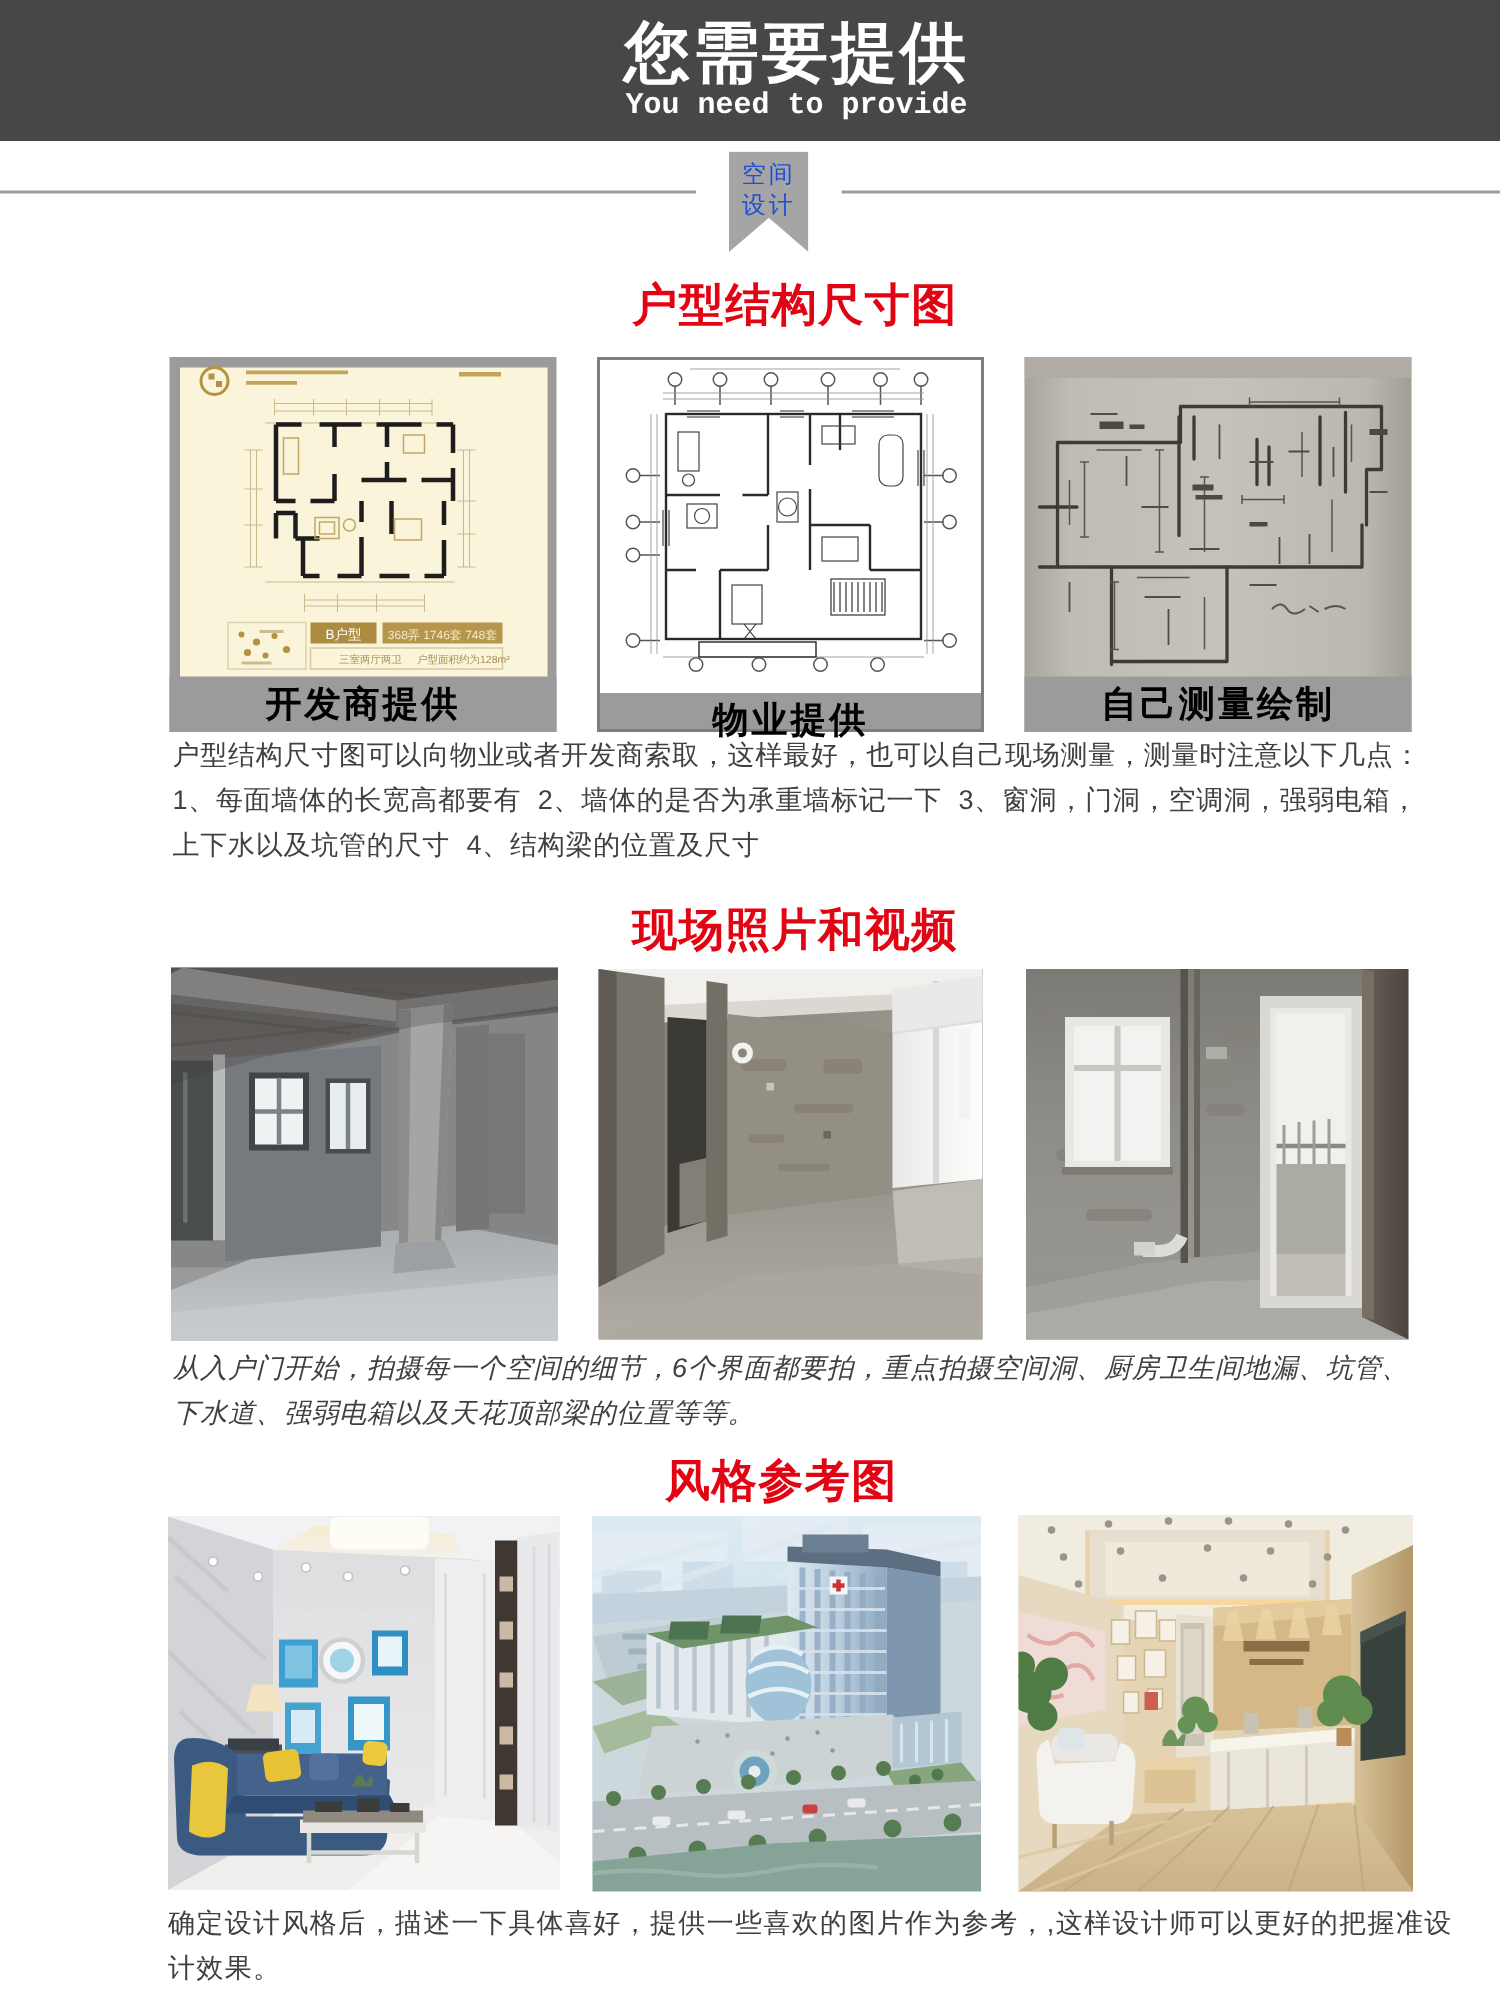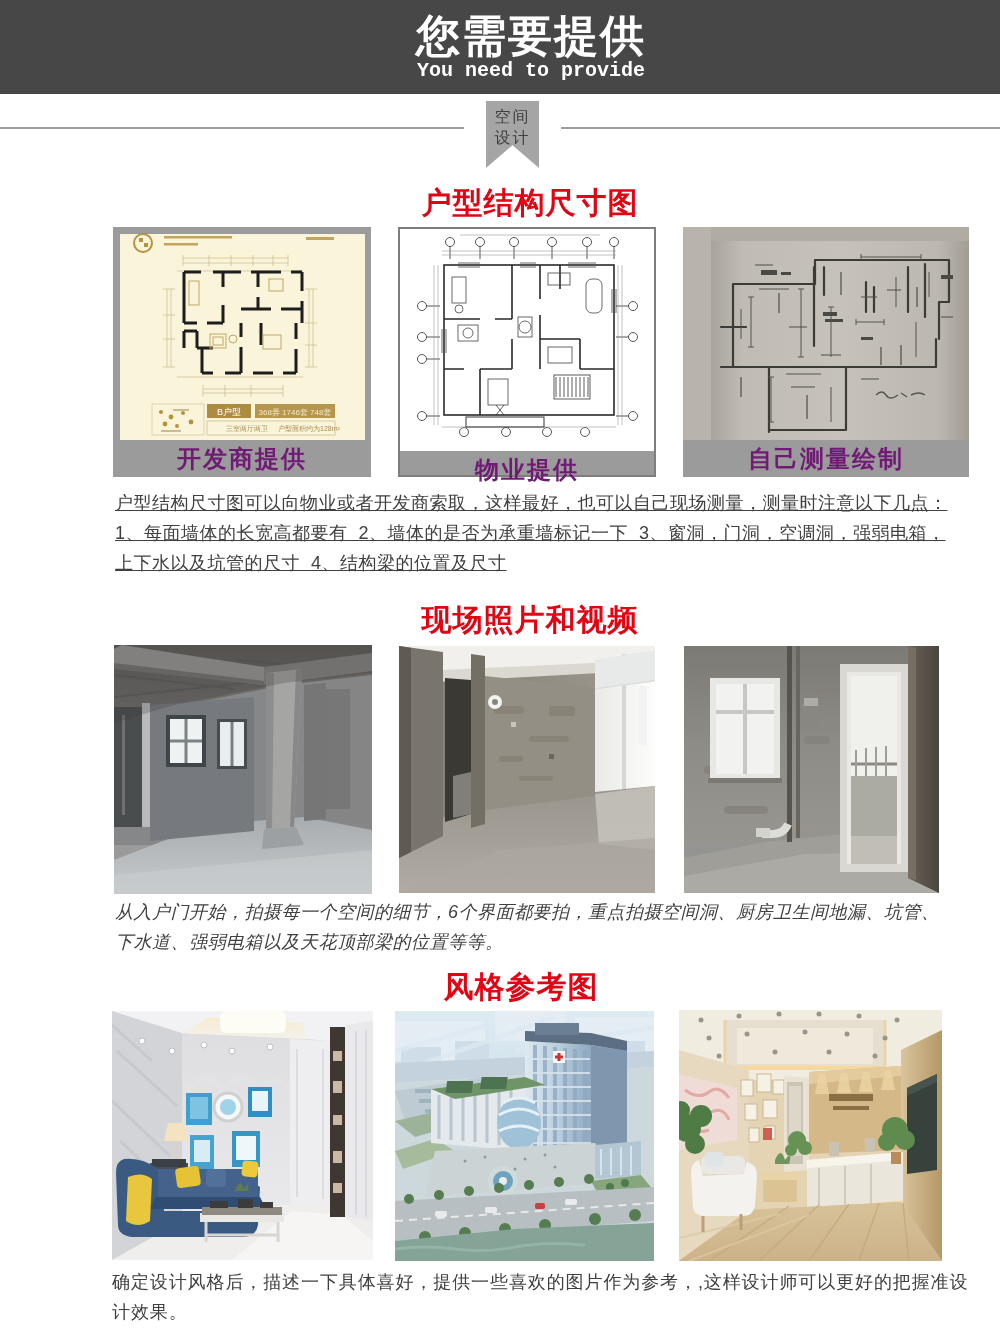--- a/index.html
+++ b/index.html
@@ -1,41 +1,41 @@
 <!DOCTYPE html>
 <html lang="zh"><head>
 <meta charset="utf-8">
 <title>您需要提供</title>
 <style>
   html,body{margin:0;padding:0;background:#fff;}
   body{font-family:"Liberation Sans",sans-serif;}
   #page{position:relative;width:1000px;height:1339px;overflow:hidden;background:#fff;margin:0;}
   .abs{position:absolute;}
   .h-red{position:absolute;width:1000px;left:30px;text-align:center;color:#e30413;font-weight:bold;font-size:30px;letter-spacing:1px;}
-  .cap{position:absolute;left:0;right:0;bottom:0;height:37px;background:#9b9b9b;color:#701a75;font-weight:bold;font-size:24px;text-align:center;line-height:37px;letter-spacing:2px;}
-  .card{position:absolute;width:258px;height:250px;}
+  .cap{position:absolute;left:0;right:0;bottom:0;height:37px;background:#9b9b9b;color:#000000;font-weight:bold;font-size:24px;text-align:center;line-height:37px;letter-spacing:2px;}
+  .card{position:absolute;width:258px;height:250px;margin-top:11px;}
   .para{position:absolute;color:#404040;font-size:18px;line-height:30px;letter-spacing:0.5px;}
 </style>
 </head>
 <body>
 <div id="page">
 
   <div class="abs" style="left:0;top:0;width:1000px;height:94px;background:#474747;"></div>
 
   <div class="abs" style="left:31px;top:13px;width:1000px;text-align:center;color:#fff;font-size:44px;line-height:46px;font-weight:bold;letter-spacing:2px;">您需要提供</div>
 
   <div class="abs" style="left:31px;top:60px;width:1000px;text-align:center;color:#fff;font-size:20px;line-height:22px;font-weight:bold;font-family:'Liberation Mono',monospace;">You need to provide</div>
 
   <div class="abs" style="left:0;top:127px;width:464px;height:2px;background:#9d9d9d;"></div>
 
   <div class="abs" style="left:561px;top:127px;width:439px;height:2px;background:#9d9d9d;"></div>
 
   <div class="abs" style="left:486px;top:101px;width:53px;height:67px;background:#a5a5a5;clip-path:polygon(0 0,100% 0,100% 100%,50% 66%,0 100%);"></div>
 
-  <div class="abs" style="left:486px;top:106px;width:53px;text-align:center;color:#404040;font-size:16px;line-height:21px;letter-spacing:2px;">空间<br>设计</div>
+  <div class="abs" style="left:486px;top:106px;width:53px;text-align:center;color:#1d4ed8;font-size:16px;line-height:21px;letter-spacing:2px;">空间<br>设计</div>
 
   <div class="h-red" style="top:183px;">户型结构尺寸图</div>
 
   <div class="card" style="left:113px;top:227px;background:#9b9b9b;">
     <svg width="258" height="250" viewBox="0 0 258 250">
 
       <rect x="7" y="7" width="245" height="207" fill="#faf4da"></rect>
 
       <circle cx="30" cy="16" r="9" fill="none" stroke="#b5923e" stroke-width="2"></circle>
       <rect x="26" y="11" width="4" height="4" fill="#b5923e"></rect>
@@ -160,21 +160,21 @@
         <rect x="154" y="146" width="36" height="24" fill="none"></rect>
       </g>
 
       <rect x="66" y="188" width="78" height="10" fill="none" stroke="#333" stroke-width="1"></rect>
       <path d="M96 186 l8 -10 M104 186 l-8 -10" stroke="#333" stroke-width="0.8" fill="none"></path>
     </svg>
     
     <div class="cap" style="height:24px;line-height:38px;">物业提供</div>
   </div>
 
-  <div class="card" style="left:683px;top:227px;background:#b8b4ab;padding-left:28px;">
+  <div class="card" style="left:683px;top:227px;background:#b8b4ab;">
     <svg width="258" height="250" viewBox="0 0 258 250">
       <defs>
         <linearGradient id="paper3" x1="0" y1="0" x2="1" y2="0">
           <stop offset="0" stop-color="#a8a49b"></stop>
             <stop offset="0.12" stop-color="#c0bcb3"></stop>
           <stop offset="0.5" stop-color="#c6c2ba"></stop>
             <stop offset="0.88" stop-color="#bcb8af"></stop>
           <stop offset="1" stop-color="#a19d94"></stop>
         </linearGradient>
       </defs>
@@ -215,21 +215,21 @@
       <path d="M165 168 q6 -6 10 0 t12 0 M190 166 l6 4 M200 168 q8 -4 14 0" stroke="#565550" stroke-width="1.4" fill="none"></path>
       <g stroke="#4e4d48" stroke-width="1.2" fill="none">
         <path d="M130 45 V68 M176 63 h14 M150 70 h16 M68 66 V86 M78 100 h18 M170 120 V138 M190 118 V138 M110 128 h20 M80 160 h24 M96 168 V192 M150 152 h18"></path>
         <path d="M44 38 h18 M30 150 V170 M230 90 h12 M206 60 V80"></path>
       </g>
     </svg>
     
     <div class="cap">自己测量绘制</div>
   </div>
 
-  <div class="para" style="left:115px;top:488px;width:880px;white-space:nowrap;text-decoration:underline;">户型结构尺寸图可以向物业或者开发商索取，这样最好，也可以自己现场测量，测量时注意以下几点：<br>1、每面墙体的长宽高都要有&nbsp;&nbsp;2、墙体的是否为承重墙标记一下&nbsp;&nbsp;3、窗洞，门洞，空调洞，强弱电箱，<br>上下水以及坑管的尺寸&nbsp;&nbsp;4、结构梁的位置及尺寸</div>
+  <div class="para" style="left:115px;top:488px;width:880px;white-space:nowrap;">户型结构尺寸图可以向物业或者开发商索取，这样最好，也可以自己现场测量，测量时注意以下几点：<br>1、每面墙体的长宽高都要有&nbsp;&nbsp;2、墙体的是否为承重墙标记一下&nbsp;&nbsp;3、窗洞，门洞，空调洞，强弱电箱，<br>上下水以及坑管的尺寸&nbsp;&nbsp;4、结构梁的位置及尺寸</div>
 
   <div class="h-red" style="top:600px;">现场照片和视频</div>
 
   <div class="abs" style="left:114px;top:645px;width:258px;height:249px;background:#9a9a9a;">
     <svg width="258" height="249" viewBox="0 0 258 249">
       <defs>
         <linearGradient id="p1floor" x1="0" y1="0" x2="0" y2="1">
           <stop offset="0" stop-color="#a8acae"></stop>
             <stop offset="1" stop-color="#c6cacc"></stop>
         </linearGradient>

